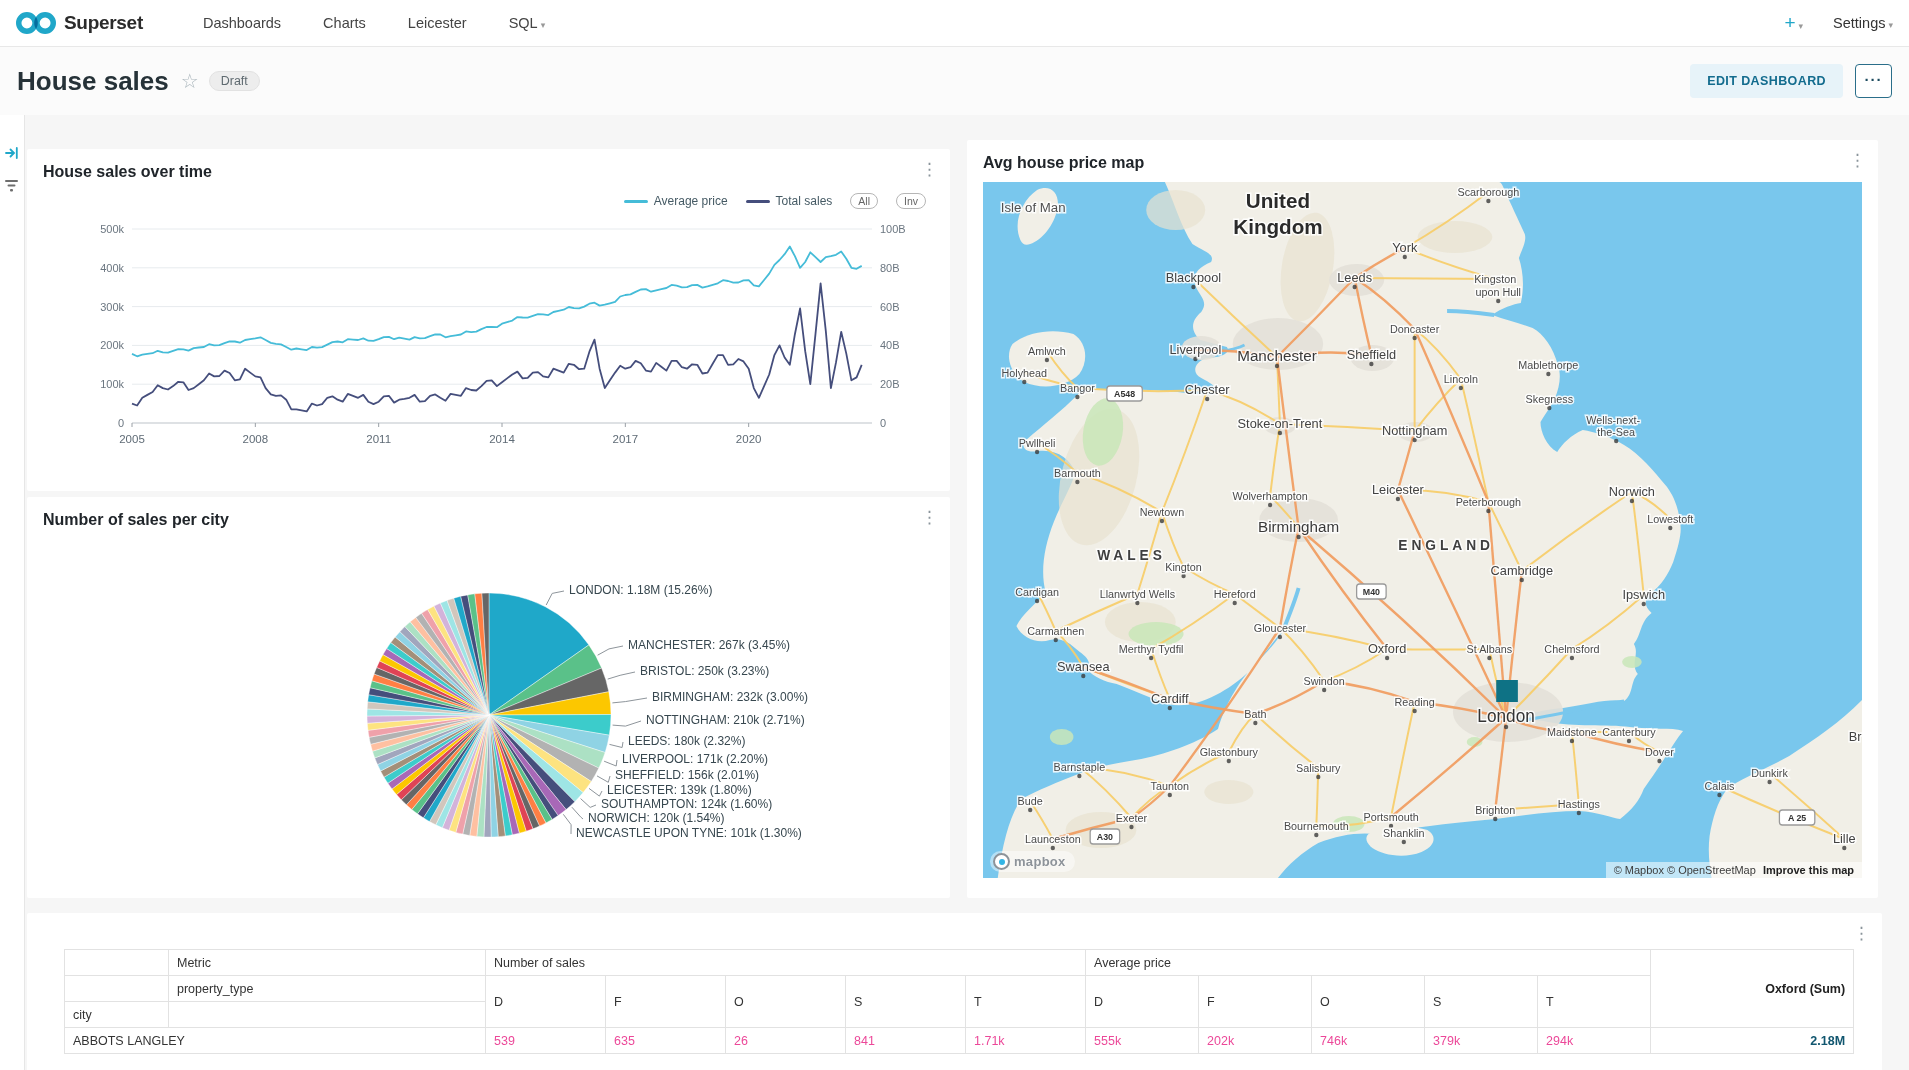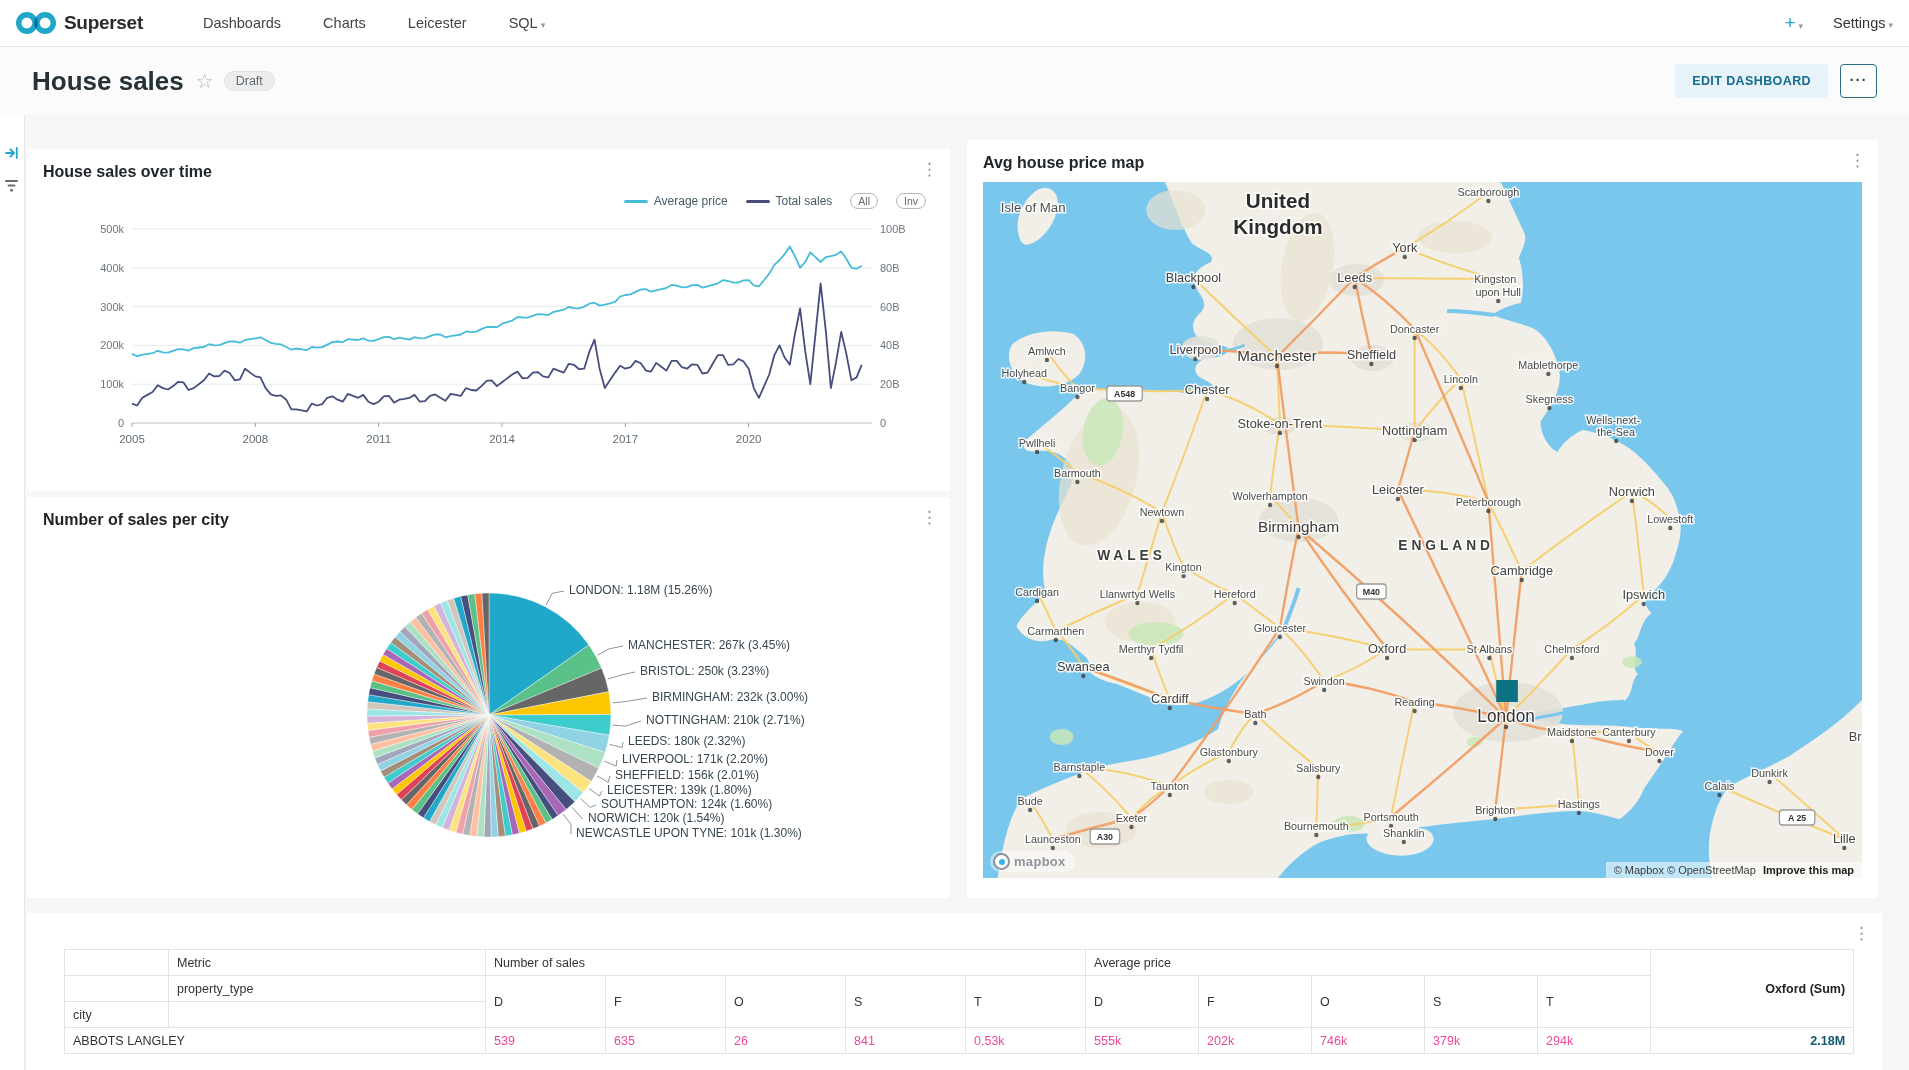--- a/index.html
+++ b/index.html
@@ -12,21 +12,21 @@
             display:flex; align-items:center; padding:0 16px; }
   .brand { display:flex; align-items:center; gap:8px; margin-right:60px; cursor:pointer; }
   .brand-name { font-size:19px; font-weight:700; color:#2b2b2b; letter-spacing:-0.3px; }
   .nav-item { font-size:14.5px; color:#444; margin-right:42px; cursor:pointer; white-space:nowrap; }
   .caret { font-size:9px; color:#999; margin-left:3px; }
   .topbar-right { margin-left:auto; display:flex; align-items:center; gap:30px; }
   .plus-btn { color:#20A7C9; font-size:19px; font-weight:400; cursor:pointer; }
   .settings-btn { font-size:14.5px; color:#333; cursor:pointer; }
 
   
-  .page-header { height:68px; background:#FBFBFB; display:flex; align-items:center; padding:0 32px; }
+  .page-header { height:68px; background:#FBFBFB; display:flex; align-items:center; padding:0 17px; }
   .page-title { font-size:26px; font-weight:700; color:#263238; }
   .fav-star { font-size:20px; color:#AEB9BF; margin-left:12px; cursor:pointer; }
   .draft-badge { margin-left:10px; font-size:12.5px; color:#5f6a70; background:#EDEDED;
                  border:1px solid #E2E2E2; border-radius:11px; padding:2px 11px; cursor:pointer; }
   .header-right { margin-left:auto; display:flex; align-items:center; gap:12px; }
   .edit-btn { background:#E7F3F9; color:#136C8E; border:none; border-radius:4px; height:34px;
               padding:0 17px; font-size:12.5px; font-weight:700; letter-spacing:.4px;
               font-family:inherit; cursor:pointer; }
   .more-btn { width:37px; height:34px; background:#fff; border:1px solid #2A6E8A; border-radius:4px;
               color:#1b4a5e; font-size:15px; font-weight:700; line-height:30px; text-align:center;
@@ -644,21 +644,21 @@
               <th></th>
             </tr>
           </thead>
           <tbody>
             <tr>
               <td colspan="2" class="cityname">ABBOTS LANGLEY</td>
               <td class="num">539</td>
               <td class="num">635</td>
               <td class="num">26</td>
               <td class="num">841</td>
-              <td class="num">0.53k</td>
+              <td class="num">1.71k</td>
               <td class="num">555k</td>
               <td class="num">202k</td>
               <td class="num">746k</td>
               <td class="num">379k</td>
               <td class="num">294k</td>
               <td class="total-val">2.18M</td>
             </tr>
           </tbody>
         </table>
       </div>

